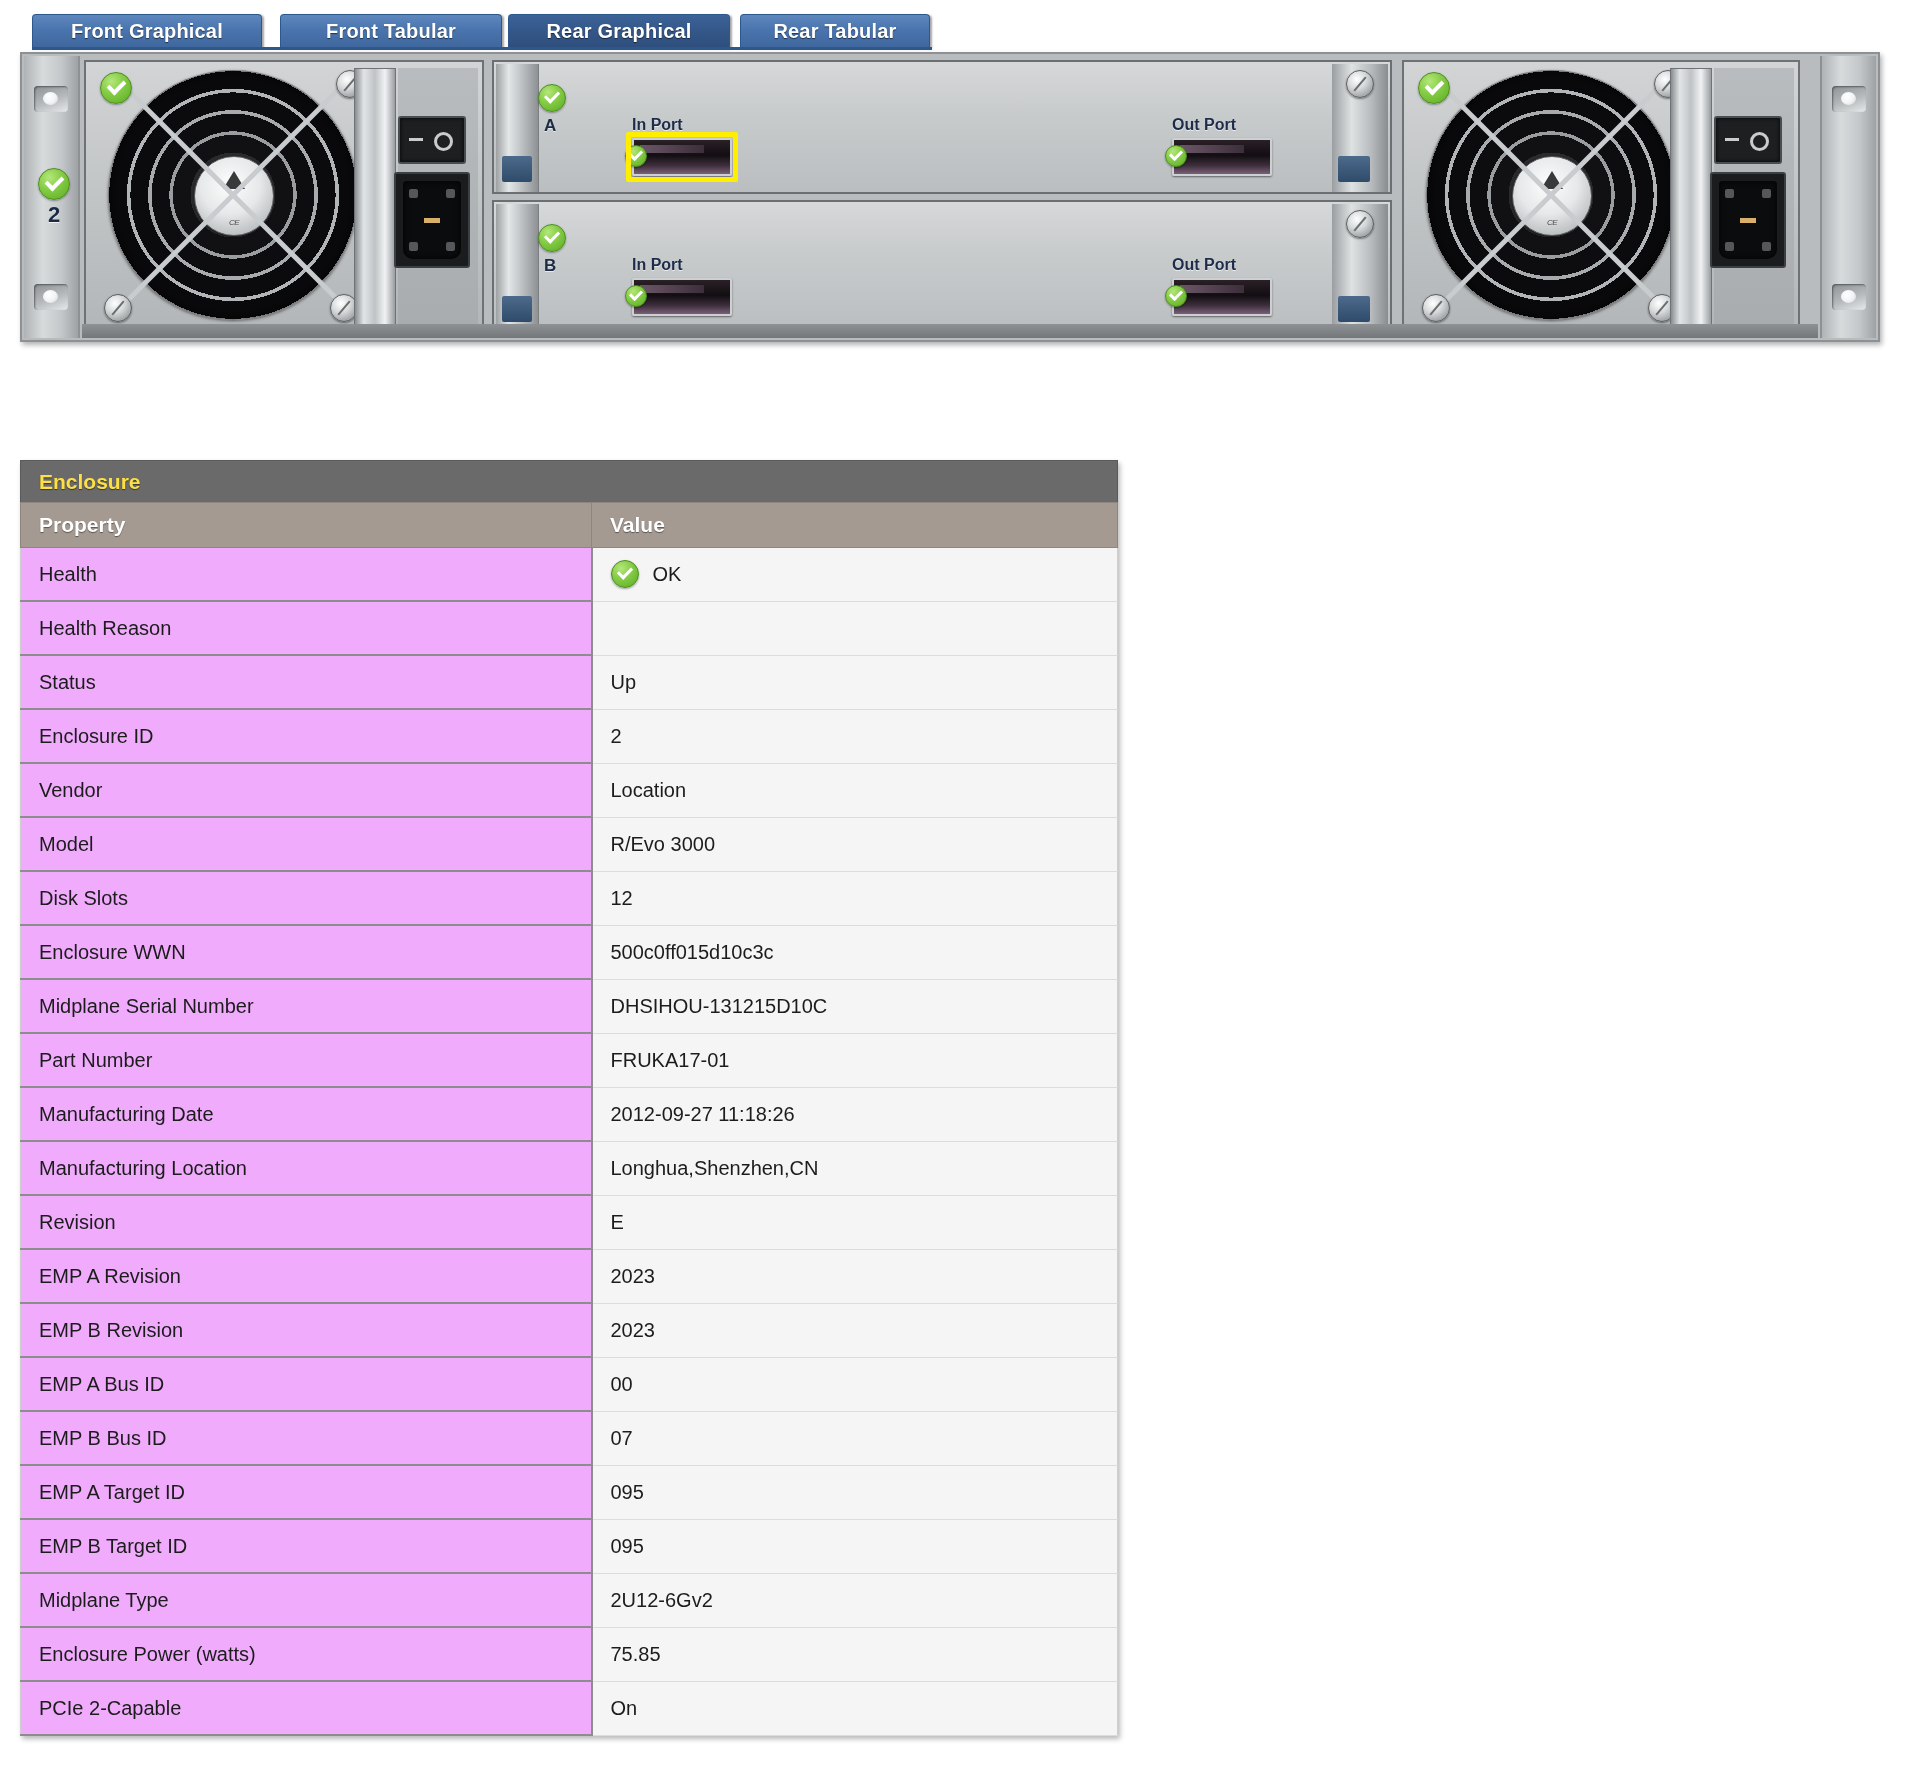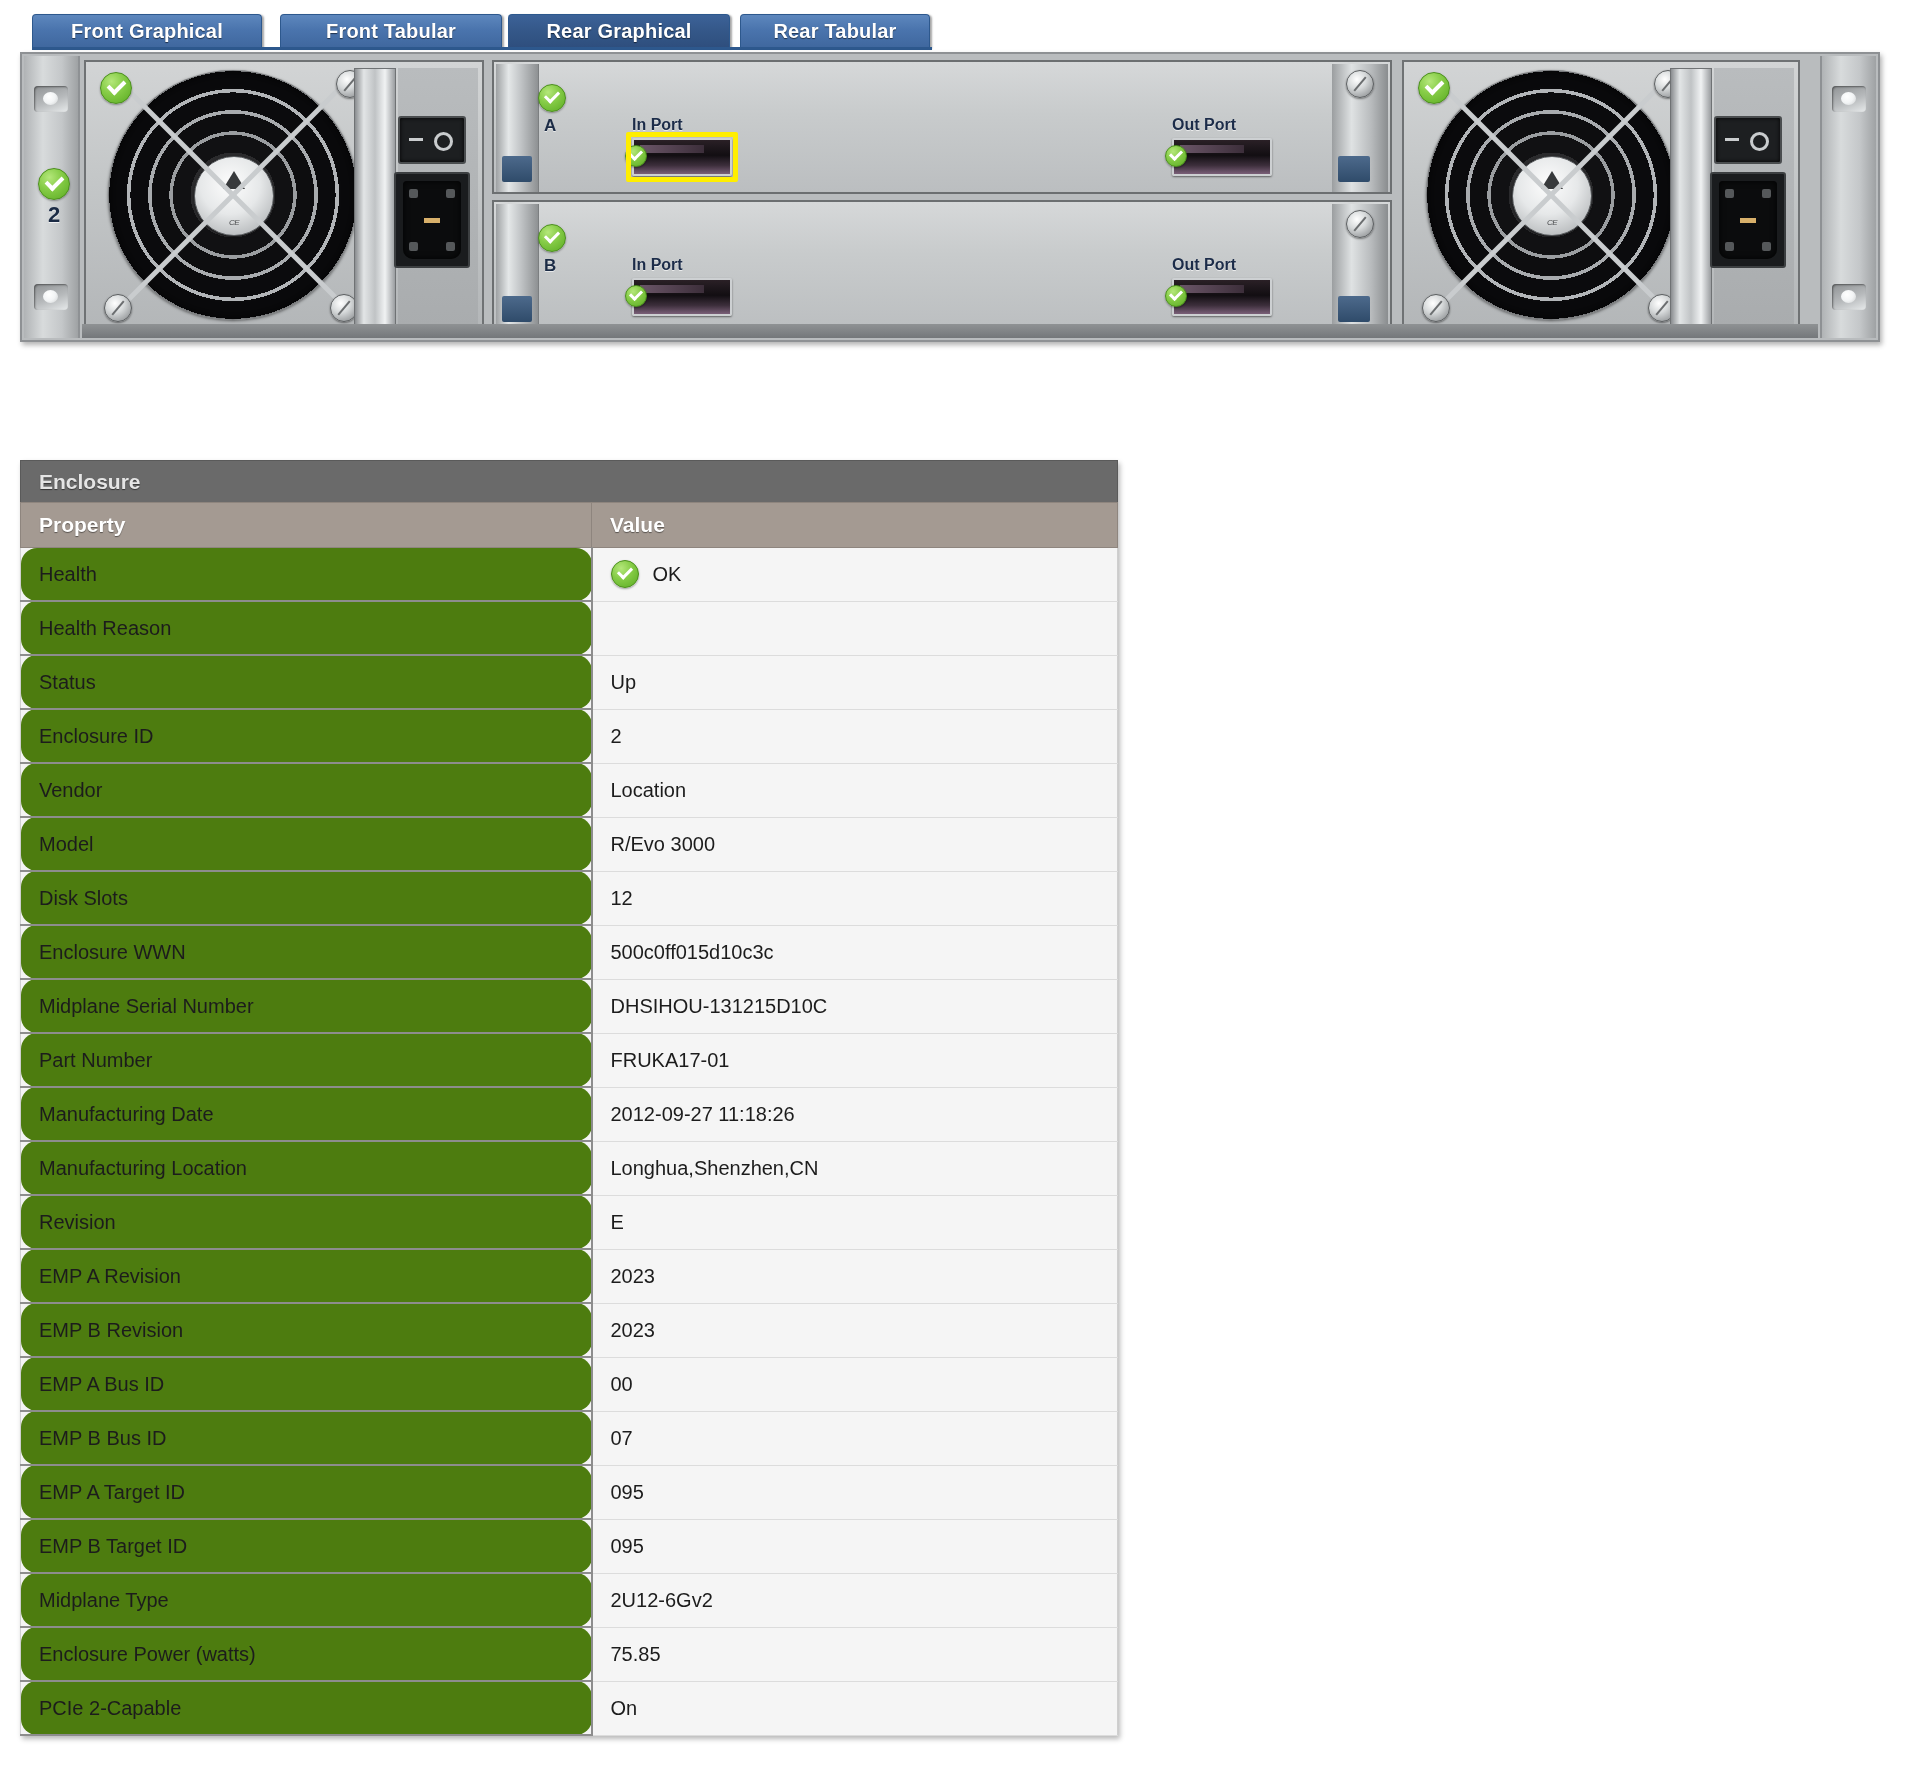--- a/index.html
+++ b/index.html
@@ -252,21 +252,21 @@
   }
 
   
   #table-wrap{
     position:absolute;left:20px;top:460px;width:1098px;
     box-shadow:2px 3px 5px rgba(0,0,0,.28);
   }
   #table-title{
     height:42px;line-height:42px;
     background:#6a6a6a;
-    color:#e5e5e5;font-size:21px;font-weight:bold;
+    color:#fde047;font-size:21px;font-weight:bold;
     padding-left:18px;
     border:1px solid #5a5a5a;border-bottom:none;
     box-sizing:border-box;
     text-shadow:0 1px 1px rgba(0,0,0,.5);
   }
   table{
     border-collapse:collapse;width:100%;
     background:#f4f4f4;
     table-layout:fixed;
   }
@@ -280,24 +280,23 @@
   th.col-prop{width:552px;}
   tbody td{
     height:52px;font-size:20px;color:#1c1c1c;
     padding:0 0 0 18px;
     border:1px solid #cfcfcf;
     background:#f4f4f4;
     vertical-align:middle;
     overflow:hidden;text-overflow:ellipsis;white-space:nowrap;
   }
   tbody td.prop{
-    background:#4d7c0f;
+    background:#f0abfc;
     border-bottom:2px solid #8d8d8d;
     border-right:2px solid #8d8d8d;
-    border-radius:16px;
   }
   tbody td.val{
     background:#f5f5f5;
     border-bottom:1px solid #dcdcdc;
     margin-top:45px;
   }
   .val-health{display:flex;align-items:center;gap:14px;height:52px;}
 </style>
 </head>
 <body>

